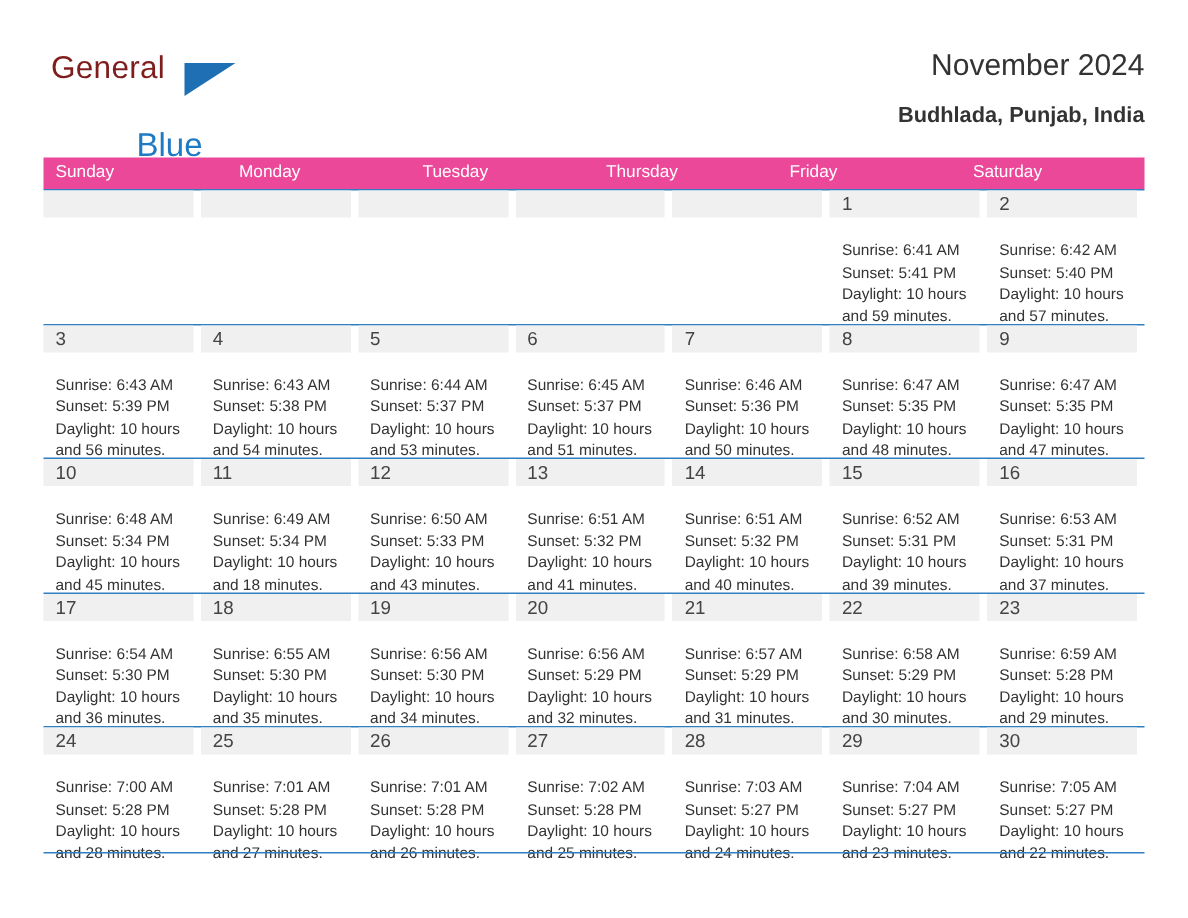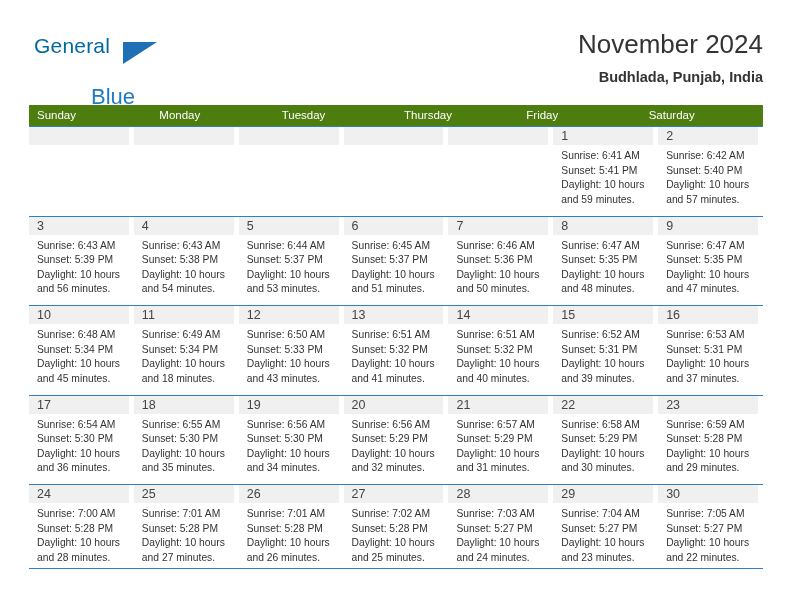--- a/index.html
+++ b/index.html
@@ -35,21 +35,21 @@
     top: 4px;
     width: 180px;
     height: 56px;
   }
   .logo-general {
     position: absolute;
     left: 5px;
     top: 2px;
     font-size: 21px;
     letter-spacing: 0.2px;
-    color: #0369a1;
+    color: #7f1d1d;
     font-family: "Liberation Sans", sans-serif;
   }
   .logo-triangle {
     position: absolute;
     left: 94px;
     top: 10px;
     width: 0;
     height: 0;
     border-left: 34px solid #1f6fb5;
     border-bottom: 22px solid transparent;
@@ -63,21 +63,21 @@
     font-family: "Liberation Sans", sans-serif;
     margin-top: 28px;
   }
   .title-block {
     position: absolute;
     right: 0;
     top: 0;
     text-align: right;
   }
   .cal-title {
-    font-size: 26px;
+    font-size: 20px;
     color: #333333;
     font-weight: normal;
     line-height: 32px;
     white-space: nowrap;
   }
   .cal-subtitle {
     font-size: 14.5px;
     color: #333333;
     line-height: 22px;
     margin-top: 6px;
@@ -87,21 +87,21 @@
 
   
   .calendar {
     position: absolute;
     left: 29px;
     top: 105px;
     width: 734px;
   }
   .dow-row {
     display: flex;
-    background: #4d7c0f;
+    background: #ec4899;
     height: 21px;
   }
   .dow-cell {
     flex: 1 1 0;
     color: #ffffff;
     font-size: 11.5px;
     line-height: 21px;
     padding-left: 8px;
     box-sizing: border-box;
     white-space: nowrap;
@@ -126,21 +126,21 @@
     height: 18px;
   }
   .day-num {
     font-size: 12.5px;
     color: #444444;
     line-height: 18px;
     padding-left: 8px;
   }
   .day-info {
     padding-left: 8px;
-    padding-top: 4px;
+    padding-top: 16px;
   }
   .day-info div {
     font-size: 10.3px;
     line-height: 14.6px;
     color: #333333;
     white-space: nowrap;
   }
   .bottom-rule {
     position: absolute;
     left: 29px;

